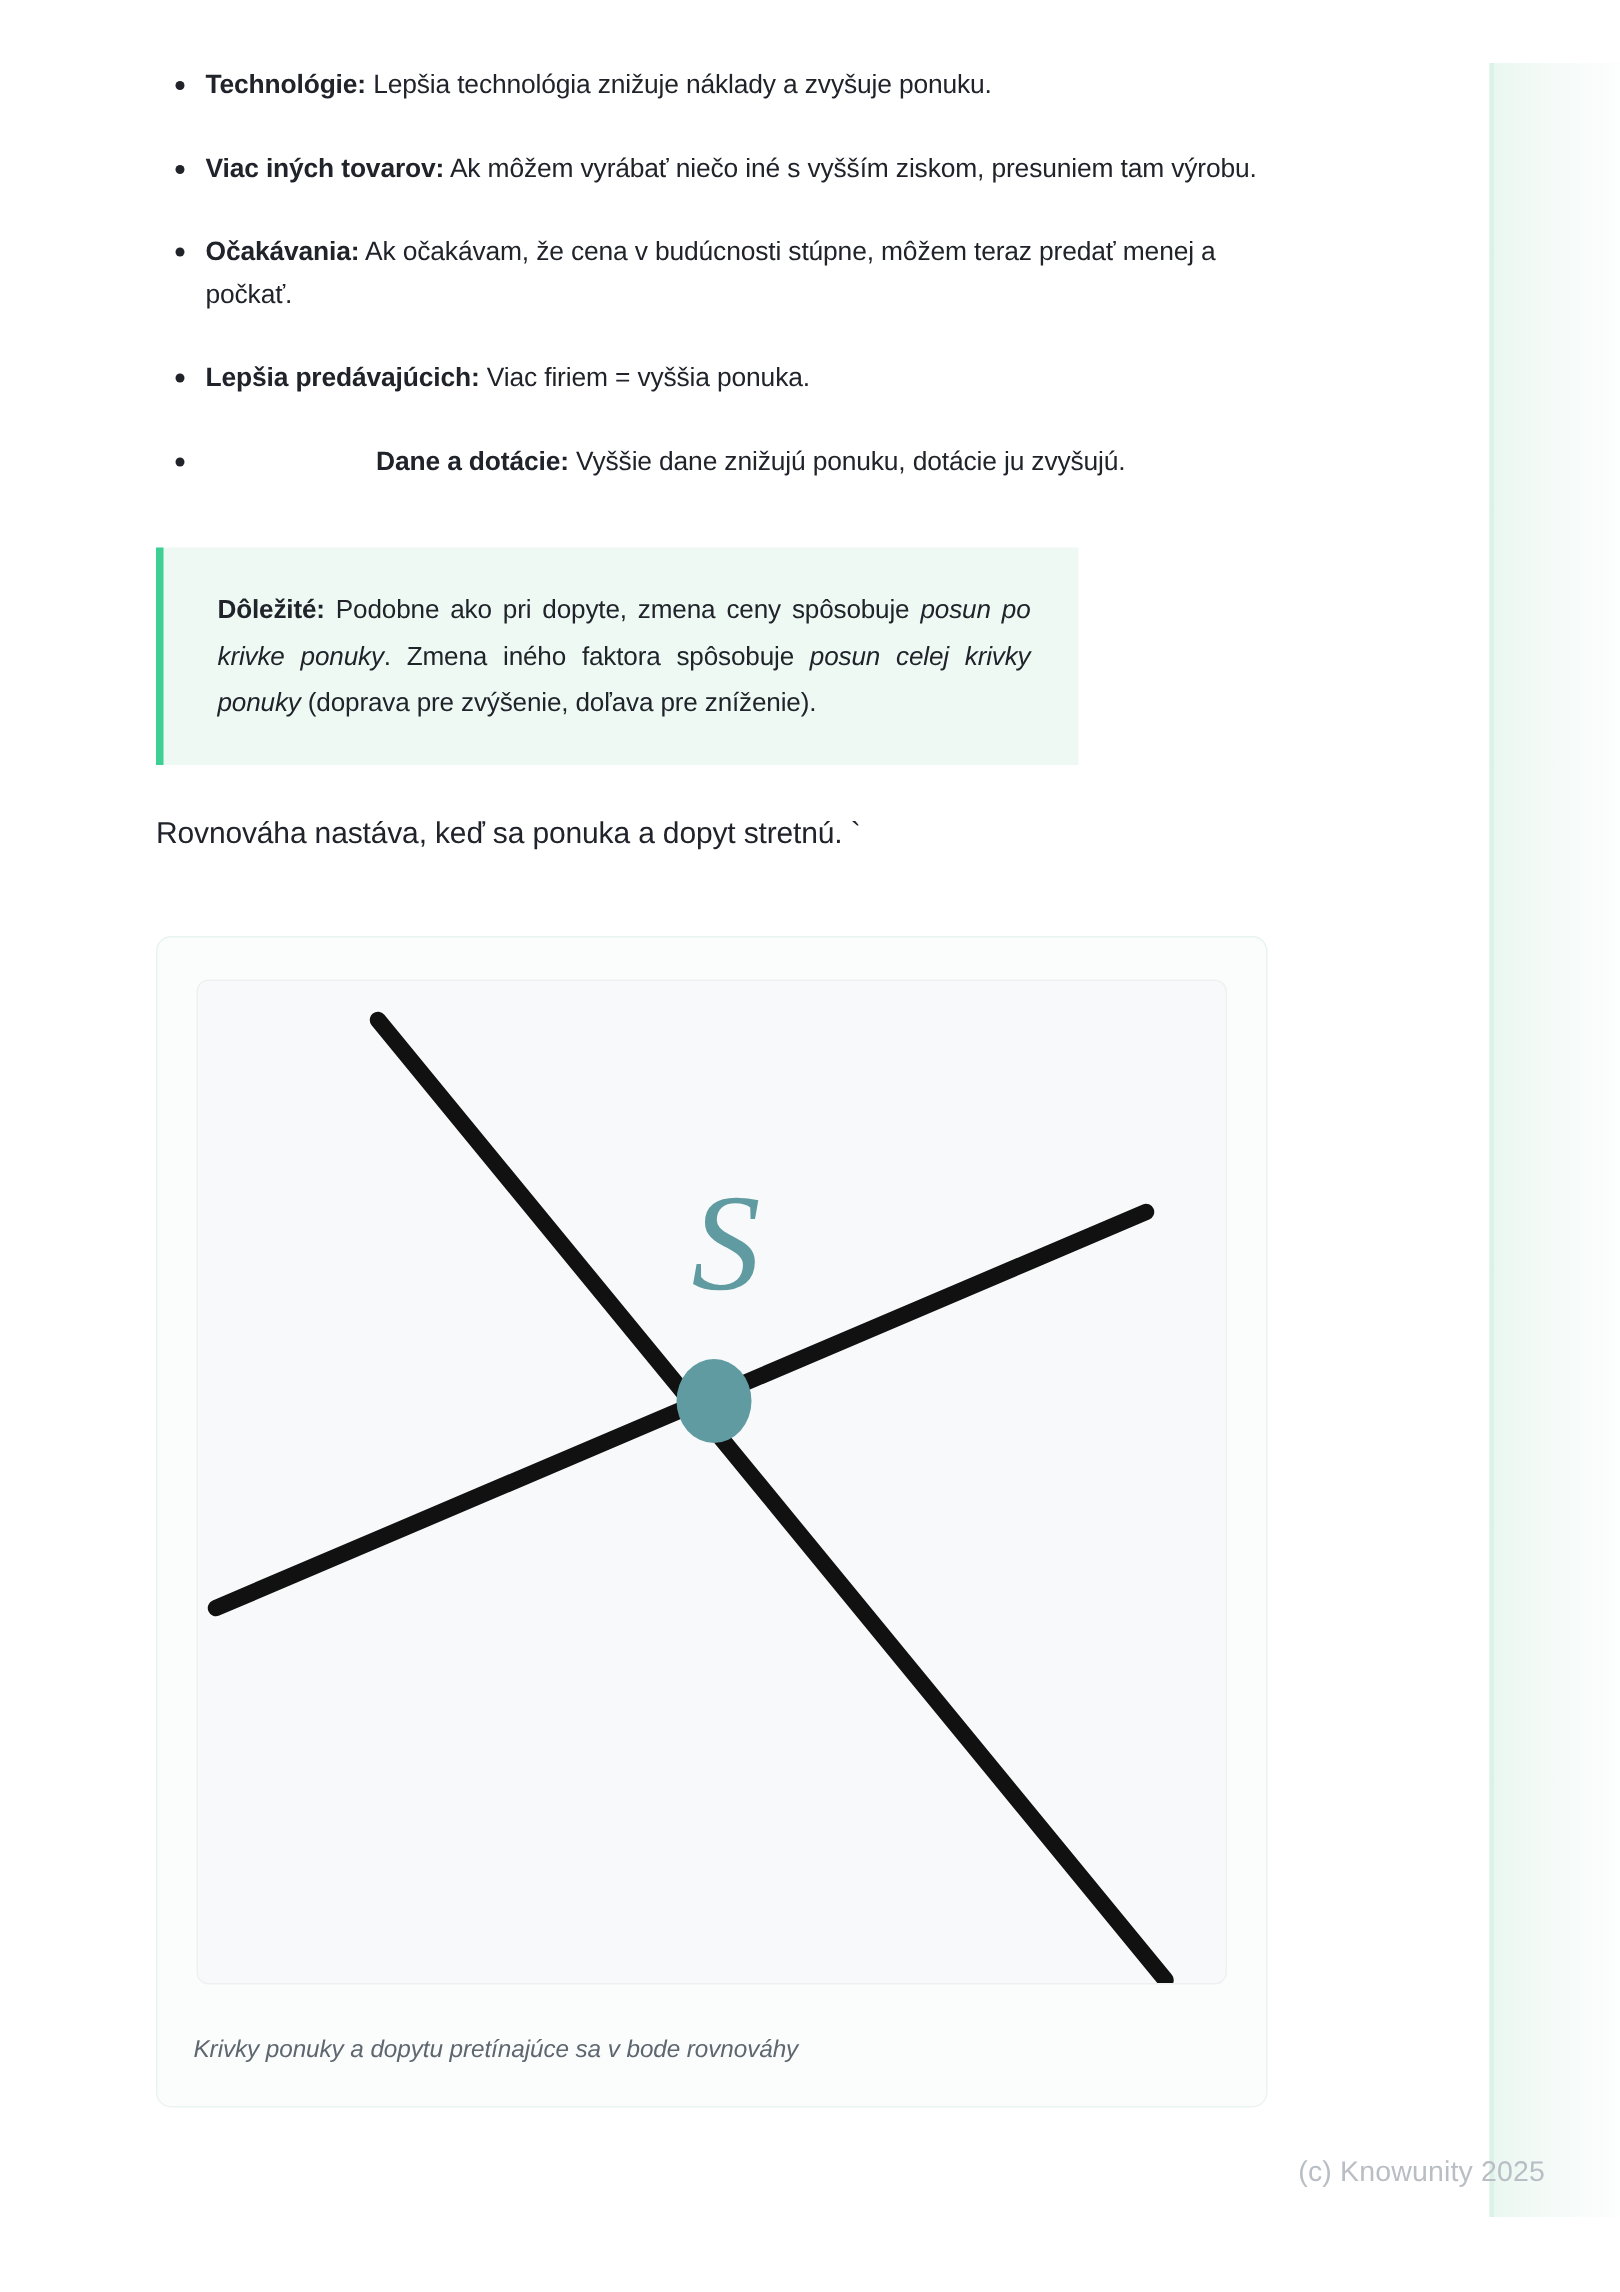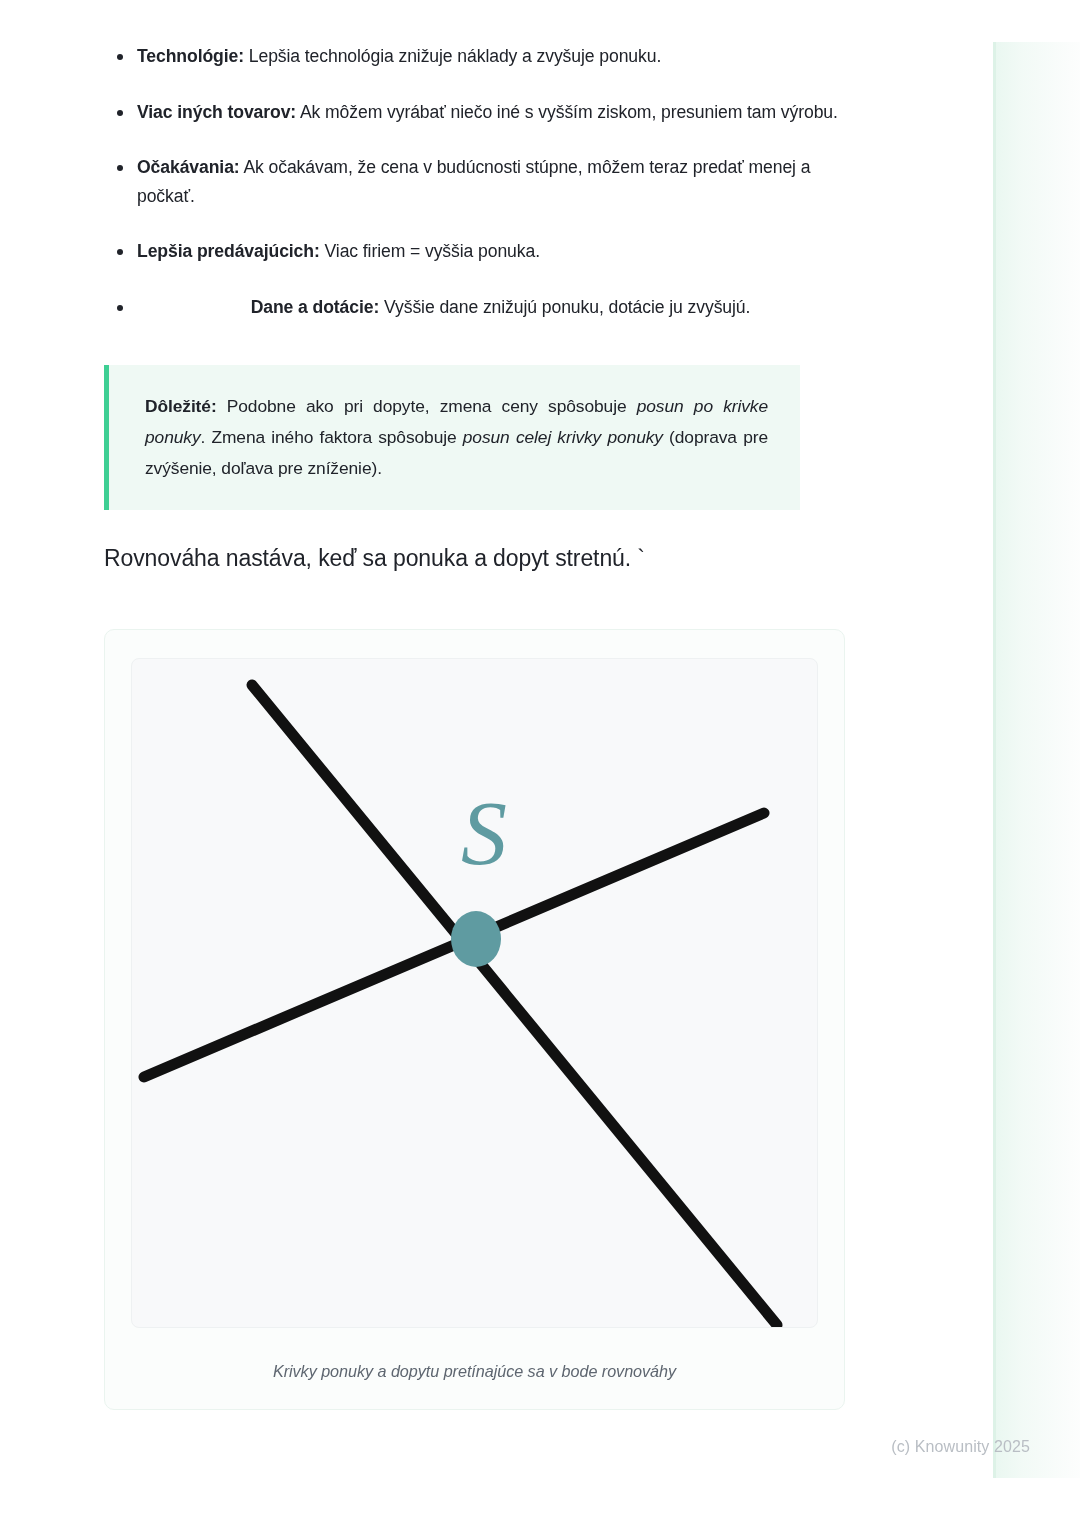--- a/index.html
+++ b/index.html
@@ -80,21 +80,21 @@
   }
   .li-desc { font-weight: 400; }
 
   
   .callout {
     margin-top: 44px;
     background: #eff9f4;
     border-left: 5px solid #3ecf94;
     padding: 26px 32px 26px 36px;
     box-sizing: border-box;
-    width: 696px;
+    width: 615px;
   }
   .callout p {
     margin: 0;
     font-size: 17.4px;
     line-height: 1.78;
     color: #20232a;
     text-align: justify;
     letter-spacing: -0.1px;
   }
   .callout .c-term { font-weight: 700; }
@@ -106,21 +106,21 @@
   h2.section-heading {
     margin: 48px 0 0 0;
     font-size: 27px;
     font-weight: 700;
     color: #a5e7c7;
     letter-spacing: -0.3px;
   }
 
   p.section-para {
     margin: 30px 0 0 0;
-    font-size: 23px;
+    font-size: 20px;
     line-height: 1.6;
     color: #20232a;
     letter-spacing: -0.1px;
   }
 
   
   .figure-card {
     margin-top: 52px;
     width: 741px;
     box-sizing: border-box;
@@ -145,33 +145,33 @@
     height: 100%;
   }
   .curve-label {
     font-family: "Liberation Serif", serif;
     font-style: italic;
     font-size: 92px;
     fill: #5f9ba1;
   }
   .fig-caption {
     margin: 34px 0 6px 0;
-    text-align: center;
+    text-align: left;
     font-style: italic;
     font-size: 16.2px;
     color: #5e6670;
     letter-spacing: -0.05px;
   }
 
   
   .watermark {
     position: absolute;
     right: 66px;
     top: 1438px;
-    font-size: 16px;
+    font-size: 19px;
     color: #b9bec4;
     letter-spacing: 0.1px;
     white-space: nowrap;
   }
 </style>
 </head>
 <body>
 
 <div class="page">
 

